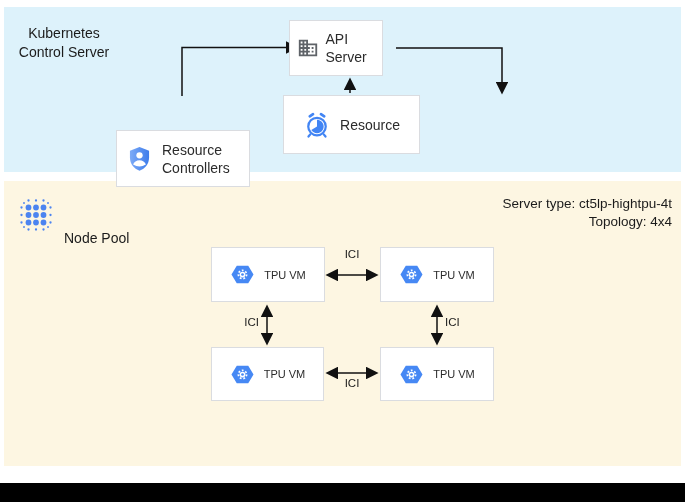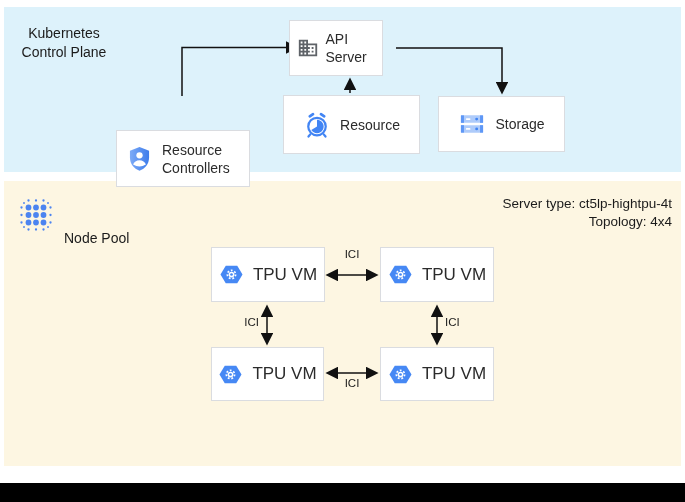--- a/index.html
+++ b/index.html
@@ -20,21 +20,21 @@
     gap:9px;background:#fff;border:1px solid #dadce0;box-sizing:border-box;
     font-size:14px;line-height:18px;color:#2b2b2b;
   }
   .node .lbl{flex:0 0 auto;}
   .node-api{left:289px;top:20px;width:94px;height:56px;gap:7px;}
   .node-api .lbl{width:50px;}
   .node-rc{left:116px;top:97px;width:134px;height:57px;margin-top:33px;}
   .node-rc .lbl{width:78px;}
   .node-sched{left:283px;top:95px;width:137px;height:59px;}
   .node-storage{left:438px;top:96px;width:127px;height:56px;}
-  .node-tpu{width:114px;height:55px;font-size:17px;}
+  .node-tpu{width:114px;height:55px;font-size:11px;}
   .tpu-tl{left:211px;top:247px;}
   .tpu-tr{left:380px;top:247px;}
   .tpu-bl{left:211px;top:347px;width:113px;height:54px;}
   .tpu-br{left:380px;top:347px;height:54px;}
   .icon{flex:0 0 auto;display:block;}
   .overlay{position:absolute;left:0;top:0;width:685px;height:502px;pointer-events:none;}
   .ici{position:absolute;font-size:11.5px;color:#1b1b1b;}
   .ici-top{left:327px;top:248px;width:50px;text-align:center;}
   .ici-bottom{left:327px;top:377px;width:50px;text-align:center;}
   .ici-left{left:229px;top:316px;width:30px;text-align:right;}
@@ -57,21 +57,21 @@
     </defs>
     <path d="M182,96 L182,47.5 L296,47.5" fill="none" stroke="#111" stroke-width="1.5" marker-end="url(#arr)"></path>
     <path d="M350,93 L350,80" fill="none" stroke="#111" stroke-width="1.5" marker-end="url(#arr)"></path>
     <path d="M396,48 L502,48 L502,92" fill="none" stroke="#111" stroke-width="1.5" marker-end="url(#arr)"></path>
     <path d="M328,275 L376,275" fill="none" stroke="#111" stroke-width="1.5" marker-start="url(#arr)" marker-end="url(#arr)"></path>
     <path d="M328,373 L376,373" fill="none" stroke="#111" stroke-width="1.5" marker-start="url(#arr)" marker-end="url(#arr)"></path>
     <path d="M267,307 L267,343" fill="none" stroke="#111" stroke-width="1.5" marker-start="url(#arr)" marker-end="url(#arr)"></path>
     <path d="M437,307 L437,343" fill="none" stroke="#111" stroke-width="1.5" marker-start="url(#arr)" marker-end="url(#arr)"></path>
   </svg>
 
-  <div class="panel-label cp-label">Kubernetes Control Plane</div>
+  <div class="panel-label cp-label">Kubernetes Control Server</div>
 
   <div class="node node-api">
     <svg class="icon" width="22" height="22" viewBox="0 0 24 24">
       <path fill="#5f6368" d="M12 7V3H2v18h20V7H12zM6 19H4v-2h2v2zm0-4H4v-2h2v2zm0-4H4V9h2v2zm0-4H4V5h2v2zm4 12H8v-2h2v2zm0-4H8v-2h2v2zm0-4H8V9h2v2zm0-4H8V5h2v2zm10 12h-8v-2h2v-2h-2v-2h2v-2h-2V9h8v10zm-2-8h-2v2h2v-2zm0 4h-2v2h2v-2z"></path>
     </svg>
     <div class="lbl">API Server</div>
   </div>
 
   <div class="node node-rc">
     <svg class="icon" width="27" height="27" viewBox="0 0 24 24">
@@ -93,39 +93,20 @@
       <path d="M5.8 4.6 L8.6 2.7" stroke="#4285f4" stroke-width="2.3" stroke-linecap="round" fill="none"></path>
       <path d="M18.2 4.6 L15.4 2.7" stroke="#4285f4" stroke-width="2.3" stroke-linecap="round" fill="none"></path>
       <path d="M6.2 20 L4.7 21.9" stroke="#4285f4" stroke-width="1.9" stroke-linecap="round" fill="none"></path>
       <path d="M17.8 20 L19.3 21.9" stroke="#4285f4" stroke-width="1.9" stroke-linecap="round" fill="none"></path>
       <circle cx="12" cy="13.3" r="7.5" fill="#fff" stroke="#4285f4" stroke-width="1.9"></circle>
       <path fill="#4285f4" d="M12 13.3 L12 7.6 A5.7 5.7 0 1 1 7.1 16.2 Z"></path>
     </svg>
     <div class="lbl">Resource</div>
   </div>
 
-  <div class="node node-storage">
-    <svg class="icon" width="28" height="28" viewBox="0 0 24 24">
-      <g>
-        <rect x="2.5" y="4.6" width="19" height="6.4" rx="0.6" fill="#aecbfa"></rect>
-        <rect x="2.5" y="4.6" width="2.6" height="6.4" fill="#5e97f6"></rect>
-        <rect x="18.9" y="4.6" width="2.6" height="6.4" fill="#5e97f6"></rect>
-        <rect x="6.7" y="7" width="4" height="1.6" rx="0.8" fill="#fff"></rect>
-        <circle cx="16" cy="7.8" r="1.25" fill="#4285f4"></circle>
-      </g>
-      <g>
-        <rect x="2.5" y="13" width="19" height="6.4" rx="0.6" fill="#aecbfa"></rect>
-        <rect x="2.5" y="13" width="2.6" height="6.4" fill="#5e97f6"></rect>
-        <rect x="18.9" y="13" width="2.6" height="6.4" fill="#5e97f6"></rect>
-        <rect x="6.7" y="15.4" width="4" height="1.6" rx="0.8" fill="#fff"></rect>
-        <circle cx="16" cy="16.2" r="1.25" fill="#4285f4"></circle>
-      </g>
-    </svg>
-    <div class="lbl">Storage</div>
-  </div>
 
   <svg class="np-icon" width="38" height="38" viewBox="0 0 38 38">
     <g fill="#4c84f0">
       <circle cx="11.5" cy="11.5" r="2.9"></circle>
         <circle cx="19" cy="11.5" r="2.9"></circle>
         <circle cx="26.5" cy="11.5" r="2.9"></circle>
       <circle cx="11.5" cy="19" r="2.9"></circle>
         <circle cx="19" cy="19" r="2.9"></circle>
         <circle cx="26.5" cy="19" r="2.9"></circle>
       <circle cx="11.5" cy="26.5" r="2.9"></circle>

